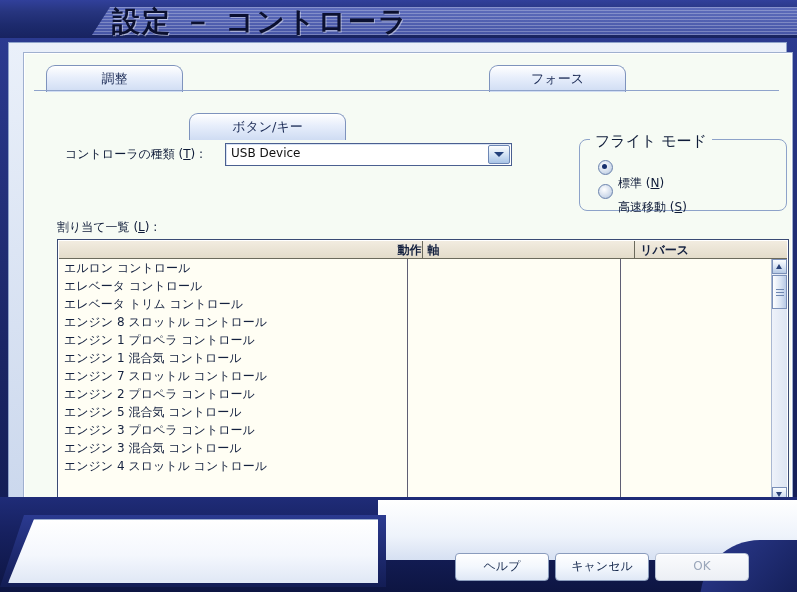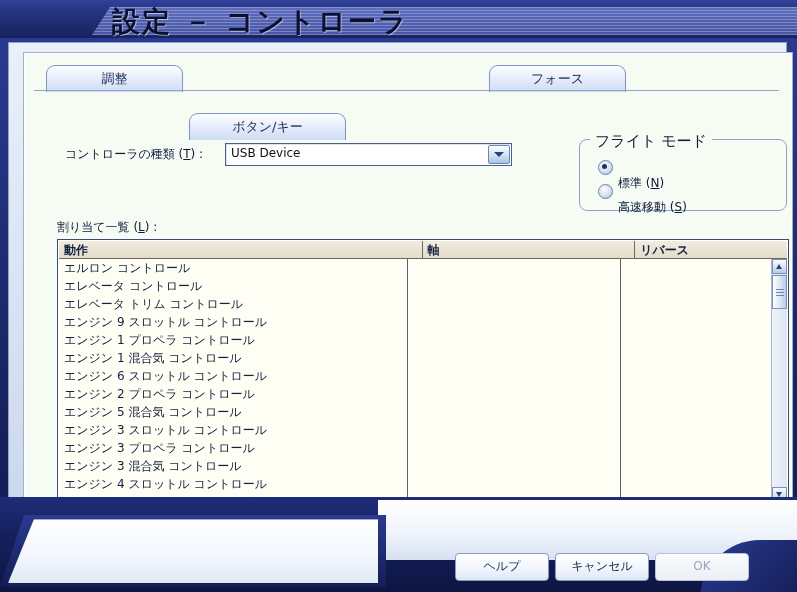--- a/index.html
+++ b/index.html
@@ -259,39 +259,38 @@
 
         <div class="radio-row" style="top:130px;">
           <span class="radio"></span>
           <span class="radio-lab"><span>高速移動 (</span><span class="ul">S</span><span>)</span></span>
         </div>
 
         <div class="lbl" style="left:33px;top:166px;"><span>割り当て一覧 (</span><span class="ul">L</span><span>) :</span></div>
 
         <div class="listbox">
           <div class="lv-head">
-            <div class="lv-col" style="width:364px;">動作</div>
+            <div class="lv-col" style="width:364px;text-align:right;">動作</div>
             <div class="lv-col" style="width:213px;">軸</div>
             <div class="lv-col" style="width:152px;border-right:none;">リバース</div>
           </div>
 
           <div class="lv-vline" style="left:349px;"></div>
           <div class="lv-vline" style="left:562px;"></div>
 
           <div class="lv-body">
             <div class="lv-row">エルロン コントロール</div>
             <div class="lv-row">エレベータ コントロール</div>
             <div class="lv-row">エレベータ トリム コントロール</div>
-            <div class="lv-row">エンジン 9 スロットル コントロール</div>
+            <div class="lv-row">エンジン 8 スロットル コントロール</div>
             <div class="lv-row">エンジン 1 プロペラ コントロール</div>
             <div class="lv-row">エンジン 1 混合気 コントロール</div>
-            <div class="lv-row">エンジン 6 スロットル コントロール</div>
+            <div class="lv-row">エンジン 7 スロットル コントロール</div>
             <div class="lv-row">エンジン 2 プロペラ コントロール</div>
             <div class="lv-row">エンジン 5 混合気 コントロール</div>
-            <div class="lv-row">エンジン 3 スロットル コントロール</div>
             <div class="lv-row">エンジン 3 プロペラ コントロール</div>
             <div class="lv-row">エンジン 3 混合気 コントロール</div>
             <div class="lv-row">エンジン 4 スロットル コントロール</div>
           </div>
 
           <div class="sbar">
             <div class="sb-btn sb-up">
               <span class="sb-ar up"></span>
             </div>
             <div class="sb-thumb">

